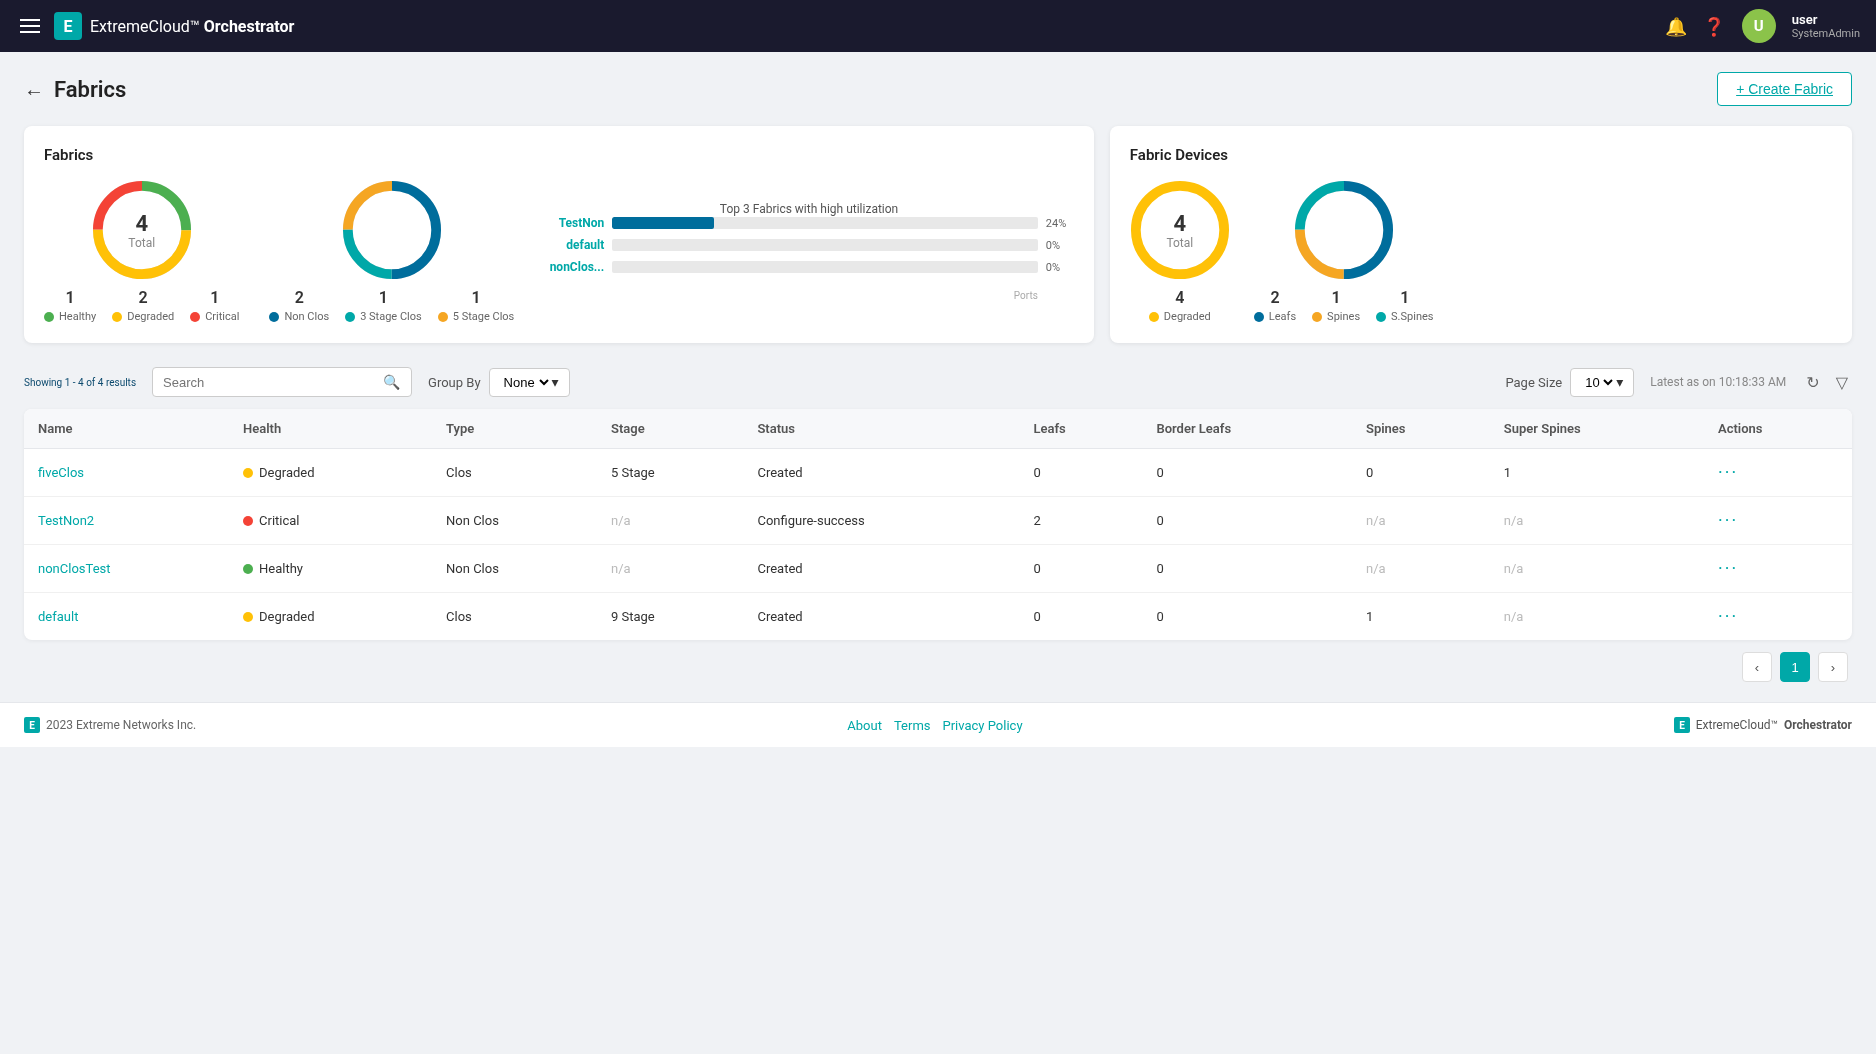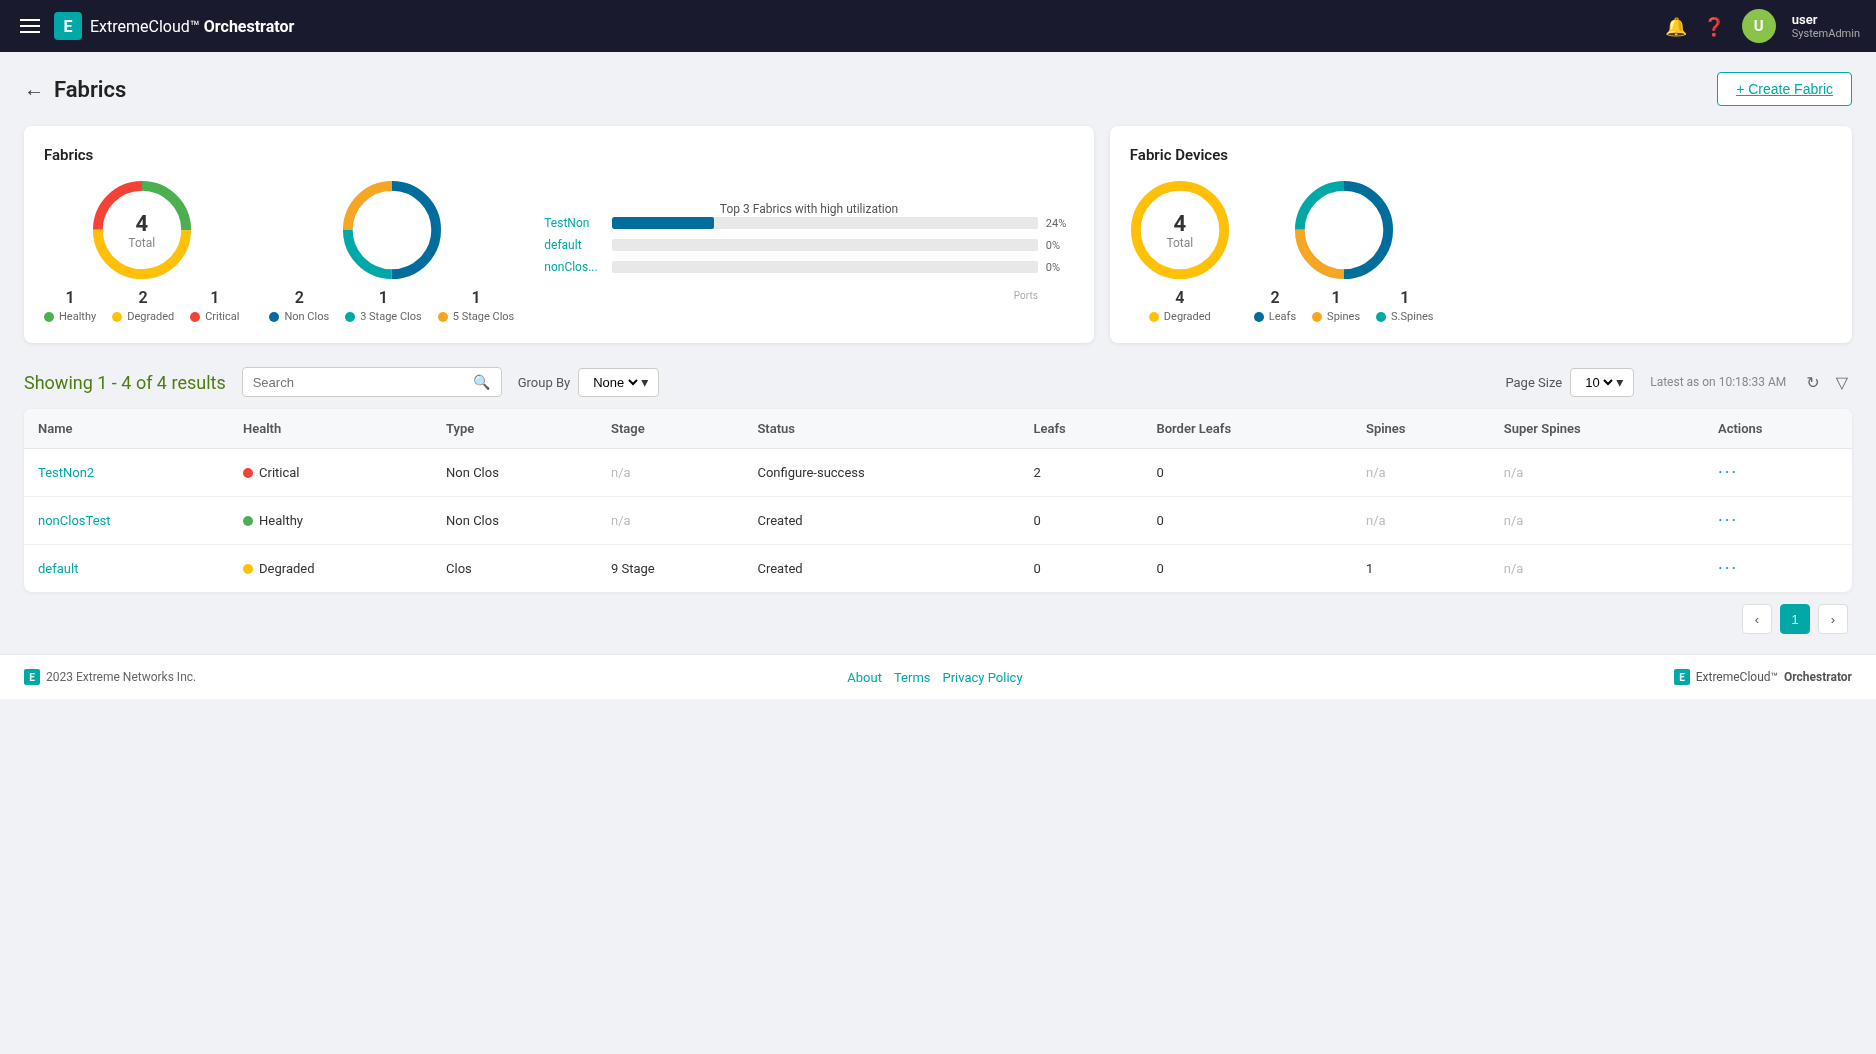--- a/index.html
+++ b/index.html
@@ -45,32 +45,32 @@
     .legend-item { display: flex; flex-direction: column; align-items: center; gap: 3px; }
     .legend-dot-row { display: flex; align-items: center; gap: 5px; }
     .dot { width: 10px; height: 10px; border-radius: 50%; display: inline-block; }
     .legend-count { font-size: 16px; font-weight: 600; color: #333; }
     .legend-text { font-size: 11px; color: #666; }
 
     
     .bar-section { flex: 1; min-width: 200px; }
     .bar-chart-title { font-size: 12px; color: #555; margin-bottom: 0; text-align: center; }
     .bar-row { display: flex; align-items: center; gap: 8px; margin-bottom: 8px; }
-    .bar-label { font-size: 12px; color: #00a8a8; width: 60px; text-align: left; font-weight: 400; }
+    .bar-label { font-size: 12px; color: #00a8a8; width: 60px; text-align: right; font-weight: 700; }
     .bar-track { flex: 1; background: #e8e8e8; height: 12px; border-radius: 2px; overflow: hidden; }
     .bar-fill { height: 100%; border-radius: 2px; }
     .bar-pct { font-size: 11px; color: #666; width: 28px; }
 
     
     .devices-card { flex: 1.5; }
     .devices-inner { display: flex; align-items: flex-start; gap: 24px; }
 
     
     .table-toolbar { display: flex; align-items: center; gap: 16px; margin-bottom: 12px; flex-wrap: wrap; }
-    .showing-text { color: #4d7c0f; font-size: 18px; white-space: nowrap; }
+    .showing-text { color: #0c4a6e; font-size: 10px; white-space: nowrap; }
     .search-box { display: flex; align-items: center; border: 1px solid #ccc; border-radius: 4px; background: white; padding: 6px 10px; gap: 6px; flex: 1; max-width: 260px; }
     .search-box input { border: none; outline: none; font-size: 13px; width: 100%; }
     .search-icon { color: #999; font-size: 14px; }
     .group-by { display: flex; align-items: center; gap: 8px; }
     .group-by label { color: #555; font-size: 13px; }
     .select-wrap { display: flex; align-items: center; border: 1px solid #ccc; border-radius: 4px; background: white; padding: 5px 10px; cursor: pointer; }
     .select-wrap select { border: none; outline: none; font-size: 13px; background: transparent; cursor: pointer; }
     .page-size { display: flex; align-items: center; gap: 8px; margin-left: auto; }
     .page-size label { color: #555; font-size: 13px; }
     .latest-text { color: #888; font-size: 12px; }
@@ -363,20 +363,37 @@
         <th>Stage</th>
         <th>Status</th>
         <th>Leafs</th>
         <th>Border Leafs</th>
         <th>Spines</th>
         <th>Super Spines</th>
         <th>Actions</th>
       </tr>
     </thead>
     <tbody id="table-body">
+    <tr>
+    <td style="color:#00a8a8;cursor:pointer;">fiveClos</td>
+    <td>
+      <div class="health-badge">
+        <span class="dot" style="background:#ffc107;"></span>
+        <span>Degraded</span>
+      </div>
+    </td>
+    <td>Clos</td>
+    <td>5 Stage</td>
+    <td>Created</td>
+    <td>0</td>
+    <td>0</td>
+    <td>0</td>
+    <td>1</td>
+    <td><span class="actions-dots">···</span></td>
+  </tr>
         <tr>
     <td style="color:#00a8a8;cursor:pointer;">TestNon2</td>
     <td>
       <div class="health-badge">
         <span class="dot" style="background:#f44336;"></span>
         <span>Critical</span>
       </div>
     </td>
     <td>Non Clos</td>
     <td><span class="na-text">n/a</span></td>

